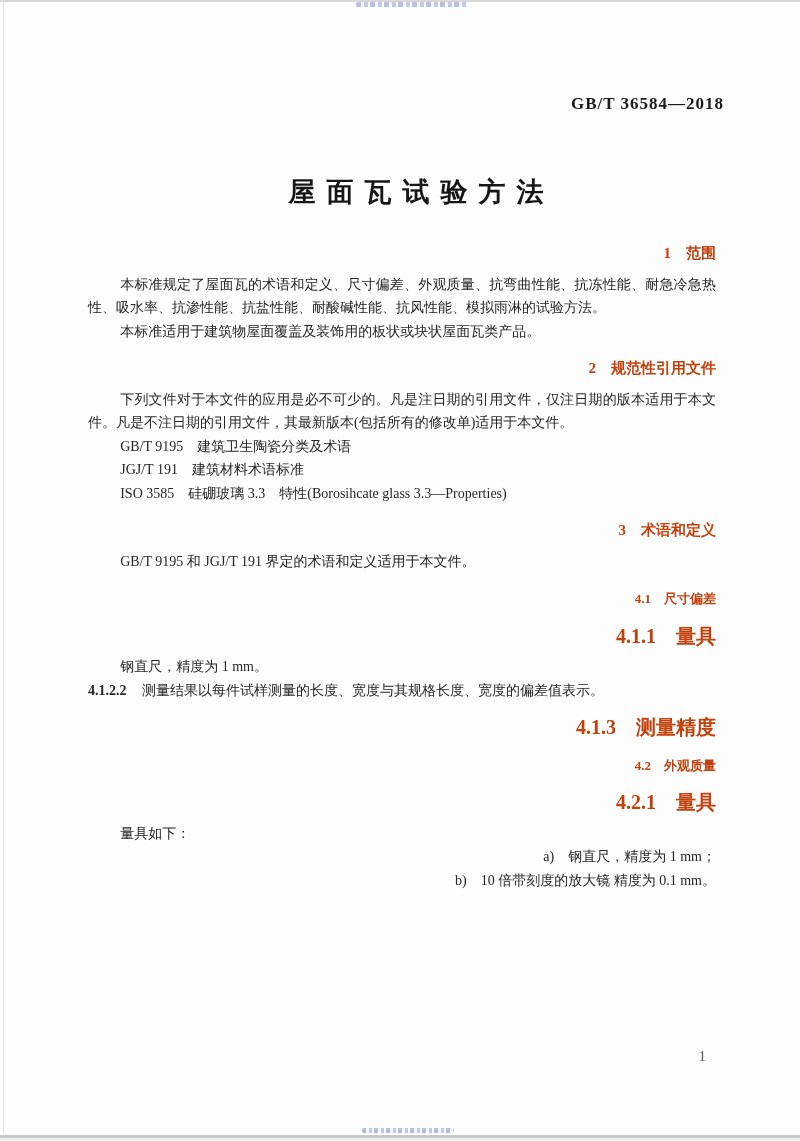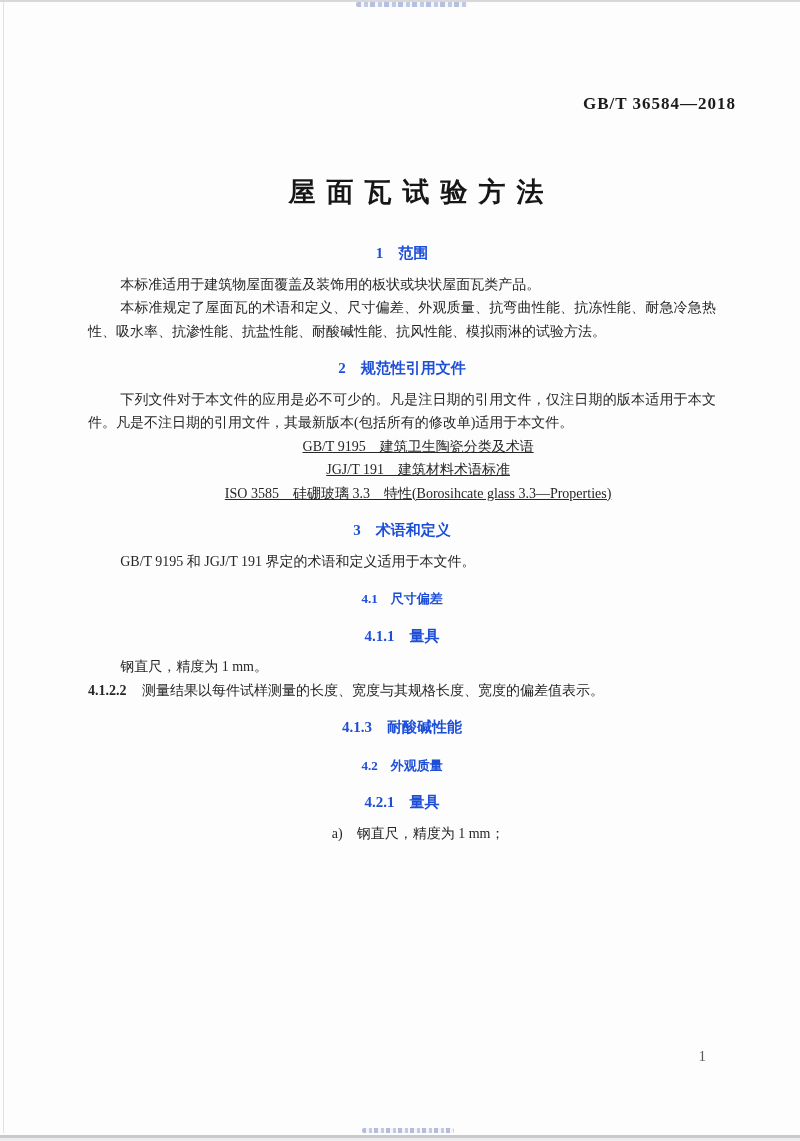--- a/index.html
+++ b/index.html
@@ -18,45 +18,45 @@
   .wm-top {
     top:2px; left:356px; width:112px; height:5px;
     background:repeating-linear-gradient(90deg,#7383c0 0 5px, rgba(115,131,192,0.12) 5px 8px, #8a97cc 8px 12px, rgba(115,131,192,0.08) 12px 14px);
   }
   .wm-bottom {
     bottom:8px; left:362px; width:92px; height:5px;
     background:repeating-linear-gradient(90deg,#6d7ec0 0 4px, rgba(109,126,192,0.12) 4px 7px, #8a97cc 7px 10px, rgba(109,126,192,0.08) 10px 12px);
   }
 
   .header-code {
-    position:absolute; top:94px; right:64px;
+    position:absolute; top:94px; right:76px;
     font-weight:bold; font-size:17px; letter-spacing:1px; color:#1b1b1b;
   }
   .doc-title {
     position:absolute; top:158px; left:0; width:100%;
     margin:16px; text-align:center;
     font-size:27px; font-weight:bold; letter-spacing:11px; text-indent:11px;
     color:#161616;
   }
 
   .content {
     position:absolute; top:228px; left:88px; width:628px;
     font-size:14px; line-height:23.5px; text-align:justify;
   }
   .content h2, .content h3, .content h4 {
-    margin:14px 0 7px; padding:0; font-weight:bold; color:#1d4ed8;
-    line-height:23.5px; text-align:center;
+    margin:14px 0 7px; padding:0; font-weight:bold; color:#c2410c;
+    line-height:23.5px; text-align:right;
   }
   .content h2 { font-size:15px; }
   .content h3 { font-size:13px; }
-  .content h4 { font-size:15px; }
+  .content h4 { font-size:20px; }
   .content p { margin:0; padding:0; }
   .indent { text-indent:2.3em; }
-  .ref    { text-indent:2.3em; text-align:center;text-decoration:underline; }
-  .listitem { text-indent:2.3em; text-align:center; }
+  .ref    { text-indent:2.3em; text-align:left; }
+  .listitem { text-indent:2.3em; text-align:right; }
   .numbered .num { font-weight:bold; margin-right:1.1em; }
 
   .page-number {
     position:absolute; top:1048px; right:94px;
     font-size:15px; color:#5a5a5a;
   }
 </style>
 </head>
 <body>
 
@@ -66,46 +66,48 @@
 
   <div class="wm wm-top"></div>
 
   <div class="header-code">GB/T 36584—2018</div>
 
   <h1 class="doc-title">屋面瓦试验方法</h1>
 
   <div class="content">
 
     <h2>1　范围</h2>
+    <p class="indent">本标准规定了屋面瓦的术语和定义、尺寸偏差、外观质量、抗弯曲性能、抗冻性能、耐急冷急热性、吸水率、抗渗性能、抗盐性能、耐酸碱性能、抗风性能、模拟雨淋的试验方法。</p>
     <p class="indent">本标准适用于建筑物屋面覆盖及装饰用的板状或块状屋面瓦类产品。</p>
-    <p class="indent">本标准规定了屋面瓦的术语和定义、尺寸偏差、外观质量、抗弯曲性能、抗冻性能、耐急冷急热性、吸水率、抗渗性能、抗盐性能、耐酸碱性能、抗风性能、模拟雨淋的试验方法。</p>
 
     <h2>2　规范性引用文件</h2>
     <p class="indent">下列文件对于本文件的应用是必不可少的。凡是注日期的引用文件，仅注日期的版本适用于本文件。凡是不注日期的引用文件，其最新版本(包括所有的修改单)适用于本文件。</p>
     <p class="ref">GB/T 9195　建筑卫生陶瓷分类及术语</p>
     <p class="ref">JGJ/T 191　建筑材料术语标准</p>
     <p class="ref">ISO 3585　硅硼玻璃 3.3　特性(Borosihcate glass 3.3—Properties)</p>
 
     <h2>3　术语和定义</h2>
     <p class="indent">GB/T 9195 和 JGJ/T 191 界定的术语和定义适用于本文件。</p>
 
 
     <h3>4.1　尺寸偏差</h3>
 
     <h4>4.1.1　量具</h4>
     <p class="indent">钢直尺，精度为 1 mm。</p>
 
     <p class="numbered"><b class="num">4.1.2.2</b><span>测量结果以每件试样测量的长度、宽度与其规格长度、宽度的偏差值表示。</span></p>
 
-    <h4>4.1.3　耐酸碱性能</h4>
+    <h4>4.1.3　测量精度</h4>
 
     <h3>4.2　外观质量</h3>
 
     <h4>4.2.1　量具</h4>
+    <p class="indent">量具如下：</p>
     <p class="listitem">a)　钢直尺，精度为 1 mm；</p>
+    <p class="listitem">b)　10 倍带刻度的放大镜 精度为 0.1 mm。</p>
 
   </div>
 
   <div class="page-number">1</div>
 
   <div class="wm wm-bottom"></div>
   <div class="edge-bottom"></div>
   <div class="edge-bottom-light"></div>
 </div>
 

